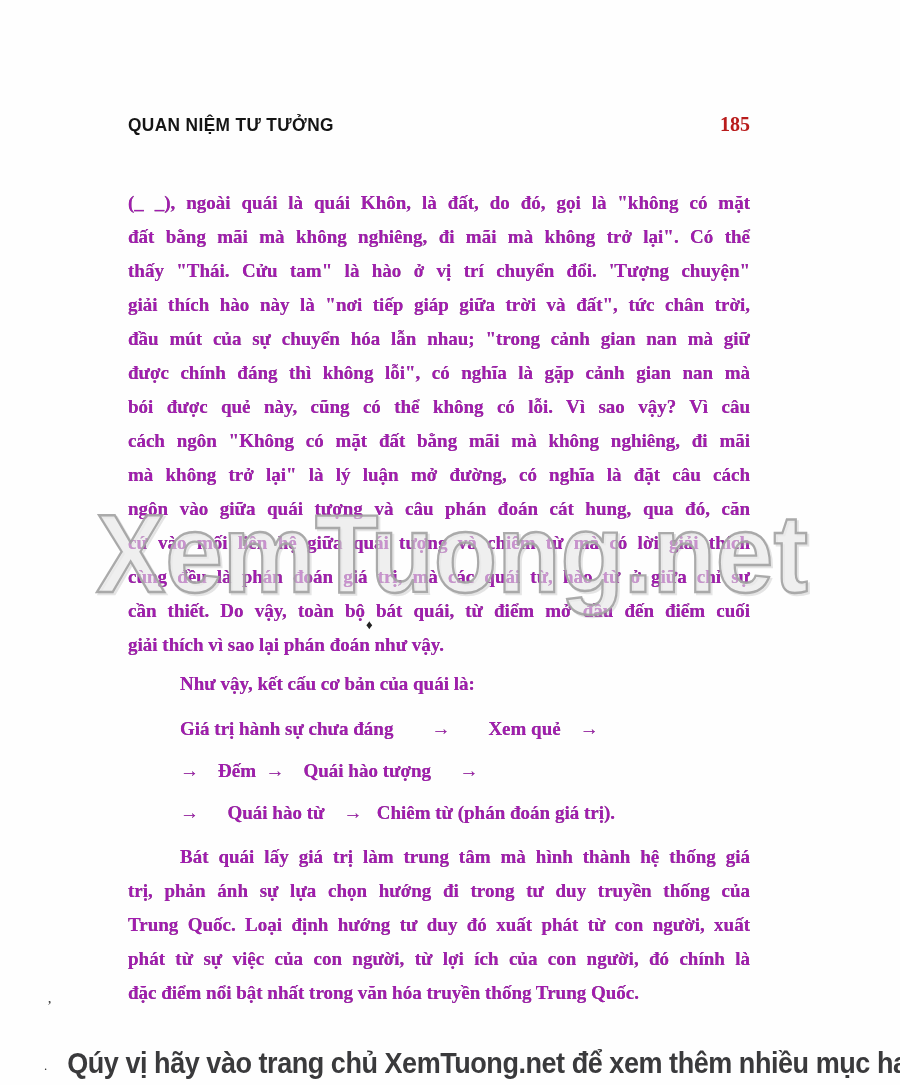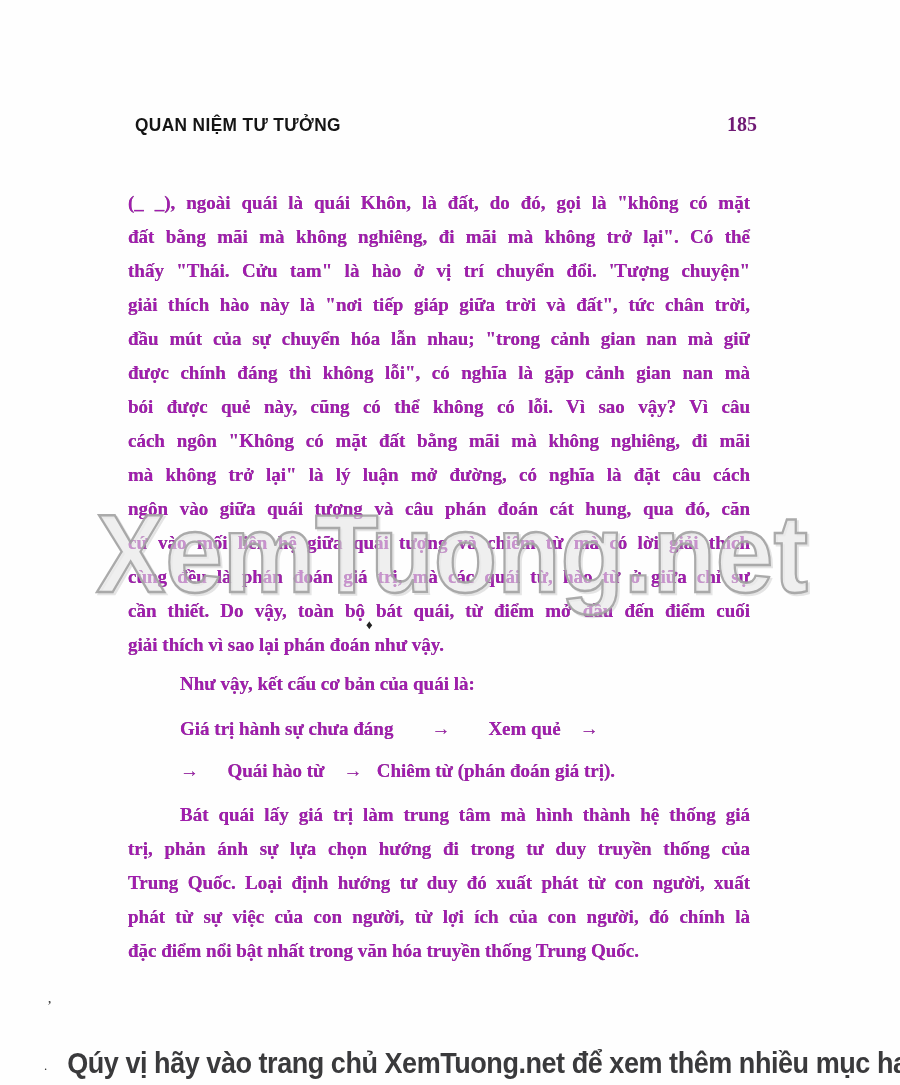--- a/index.html
+++ b/index.html
@@ -4,28 +4,28 @@
 <style>
   html,body { margin:0; padding:0; }
   .page {
     position:relative; width:900px; height:1085px;
     background:#fefefe; overflow:hidden;
     font-family:"Liberation Serif", serif; color:#141414;
   }
   
   .header {
     position:absolute; top:113px; left:128px; width:622px;
-    display:flex; justify-content:space-between; align-items:baseline;margin-left:7px;
+    display:flex; justify-content:space-between; align-items:baseline;
   }
   .running-title {
     font-family:"Liberation Sans", sans-serif;
     font-size:18px; font-weight:bold; letter-spacing:0.4px;
     transform:scaleX(0.96); transform-origin:left center; color:#151515;
   }
-  .page-number { font-size:20px; font-weight:bold; color:#701a75; }
+  .page-number { font-size:20px; font-weight:bold; color:#b91c1c; }
   
   .body-text {
     position:absolute; top:186px; left:128px; width:622px;
     font-size:19px; font-weight:bold; color:#a21caf;
     text-shadow:0 0 0.5px rgba(0,0,0,0.55);
   }
   .bline { line-height:34px; text-align:justify; text-align-last:justify; }
   .bline.lastline { text-align:right; text-align-last:left; }
   .intro-line { line-height:36px; margin-top:4px; padding-left:52px; white-space:pre; }
   .formula { line-height:42px; padding-left:52px; white-space:pre; }
@@ -81,20 +81,21 @@
     <div class="bline">mà không trở lại" là lý luận mở đường, có nghĩa là đặt câu cách</div>
     <div class="bline">ngôn vào giữa quái tượng và câu phán đoán cát hung, qua đó, căn</div>
     <div class="bline">cứ vào mối liên hệ giữa quái tượng và chiêm từ mà có lời giải thích</div>
     <div class="bline">cùng đều là phán đoán giá trị, mà các quái từ, hào từ ở giữa chỉ sự</div>
     <div class="bline">cần thiết. Do vậy, toàn bộ bát quái, từ điểm mở đầu đến điểm cuối</div>
     <div class="bline lastline">giải thích vì sao lại phán đoán như vậy.</div>
 
     <div class="intro-line">Như vậy, kết cấu cơ bản của quái là:</div>
 
     <div class="formula first">Giá trị hành sự chưa đáng        →        Xem quẻ    →</div>
+    <div class="formula">→    Đếm  →    Quái hào tượng      →</div>
     <div class="formula">→      Quái hào từ    →   Chiêm từ (phán đoán giá trị).</div>
 
     <div class="para3">
       <div class="bline" style="padding-left:52px;">Bát quái lấy giá trị làm trung tâm mà hình thành hệ thống giá</div>
       <div class="bline">trị, phản ánh sự lựa chọn hướng đi trong tư duy truyền thống của</div>
       <div class="bline">Trung Quốc. Loại định hướng tư duy đó xuất phát từ con người, xuất</div>
       <div class="bline">phát từ sự việc của con người, từ lợi ích của con người, đó chính là</div>
       <div class="bline lastline">đặc điểm nổi bật nhất trong văn hóa truyền thống Trung Quốc.</div>
     </div>
   </div>

